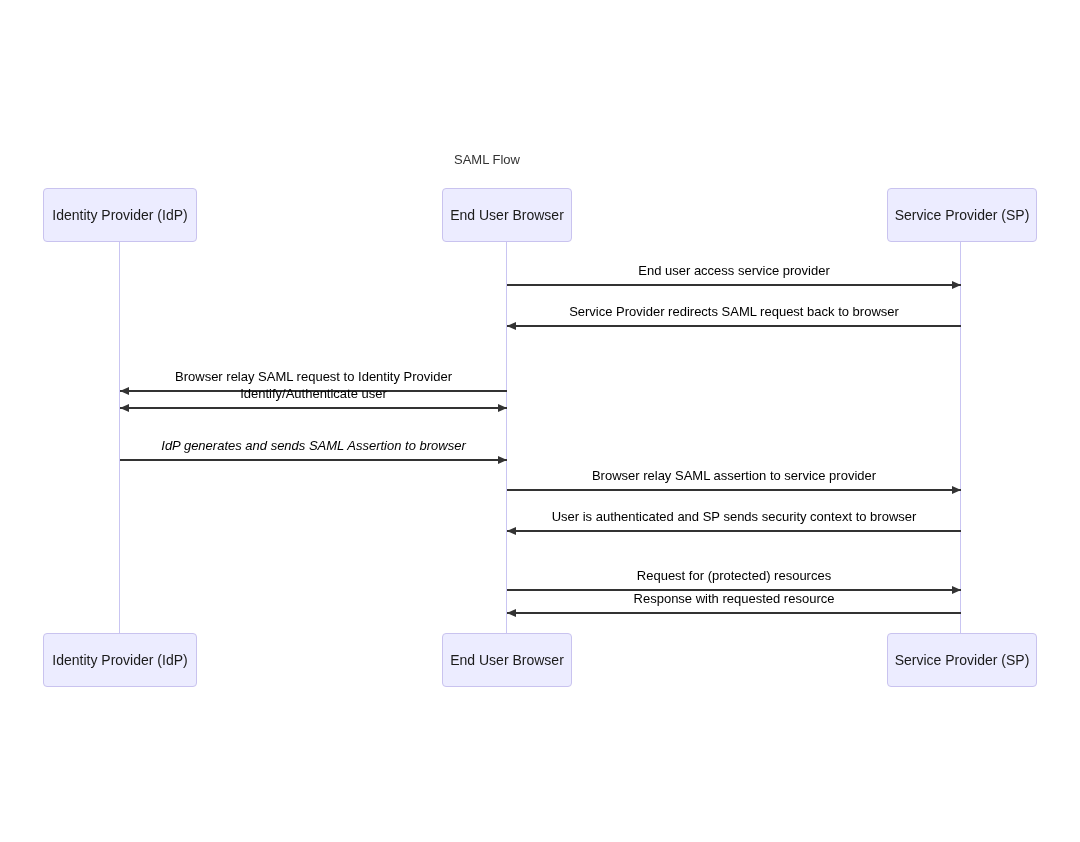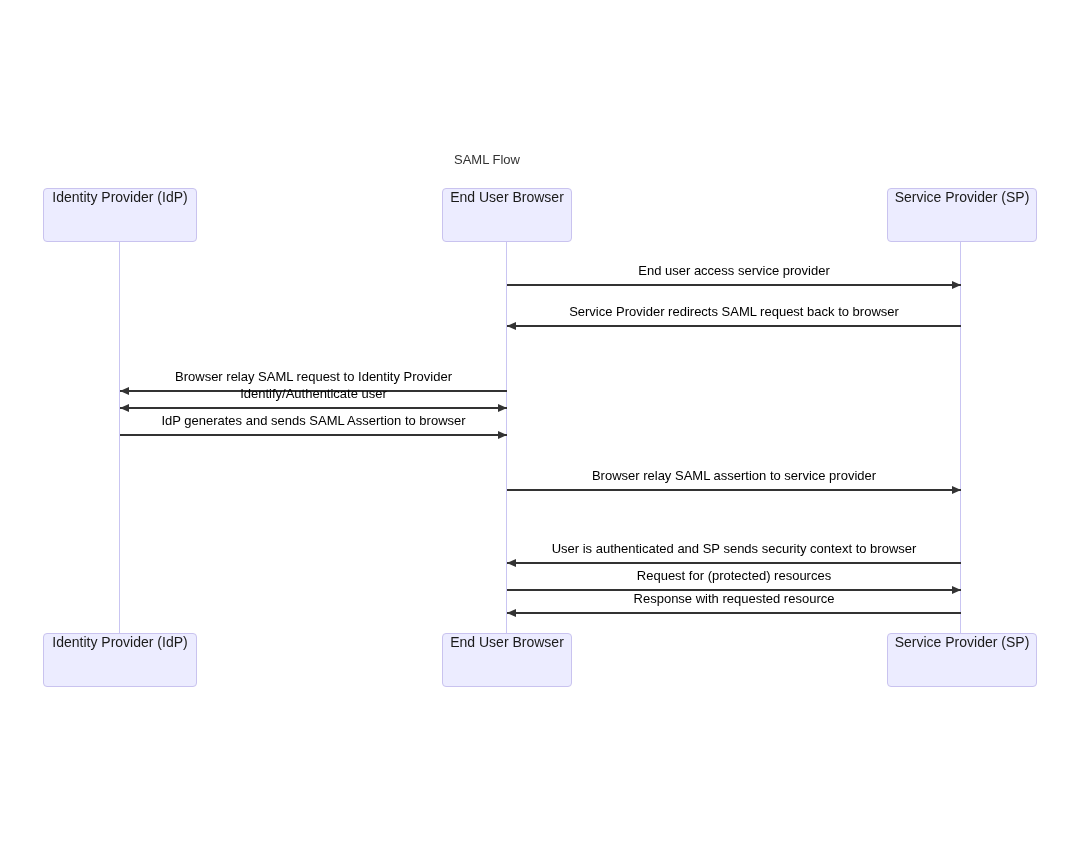--- a/index.html
+++ b/index.html
@@ -21,20 +21,21 @@
     color: #333333;
   }
   .actor {
     position: absolute;
     height: 54px;
     box-sizing: border-box;
     background: #ECECFF;
     border: 1px solid #c9c3ef;
     border-radius: 4px;
     display: flex;
+    align-items: center;
     justify-content: center;
     font-size: 14px;
     color: #1a1a1a;
     white-space: nowrap;
   }
   .lifeline {
     position: absolute;
     top: 242px;
     height: 391px;
     width: 1px;
@@ -124,37 +125,37 @@
 
   <div class="msg" style="left:120px;top:385px;width:387px;">
     <div class="label">Identify/Authenticate user</div>
     <div class="arrow">
       <div class="arrow-line"></div>
       <div class="head left"></div>
       <div class="head right"></div>
     </div>
   </div>
 
-  <div class="msg" style="left:120px;top:412px;width:387px;">
+  <div class="msg" style="left:120px;top:437px;width:387px;font-style:italic;">
     <div class="label">IdP generates and sends SAML Assertion to browser</div>
     <div class="arrow">
       <div class="arrow-line"></div>
       <div class="head right"></div>
     </div>
   </div>
 
   <div class="msg" style="left:507px;top:467px;width:454px;">
     <div class="label">Browser relay SAML assertion to service provider</div>
     <div class="arrow">
       <div class="arrow-line"></div>
       <div class="head right"></div>
     </div>
   </div>
 
-  <div class="msg" style="left:507px;top:508px;width:454px;margin-top:32px;">
+  <div class="msg" style="left:507px;top:508px;width:454px;">
     <div class="label">User is authenticated and SP sends security context to browser</div>
     <div class="arrow">
       <div class="arrow-line"></div>
       <div class="head left"></div>
     </div>
   </div>
 
   <div class="msg" style="left:507px;top:567px;width:454px;">
     <div class="label">Request for (protected) resources</div>
     <div class="arrow">

